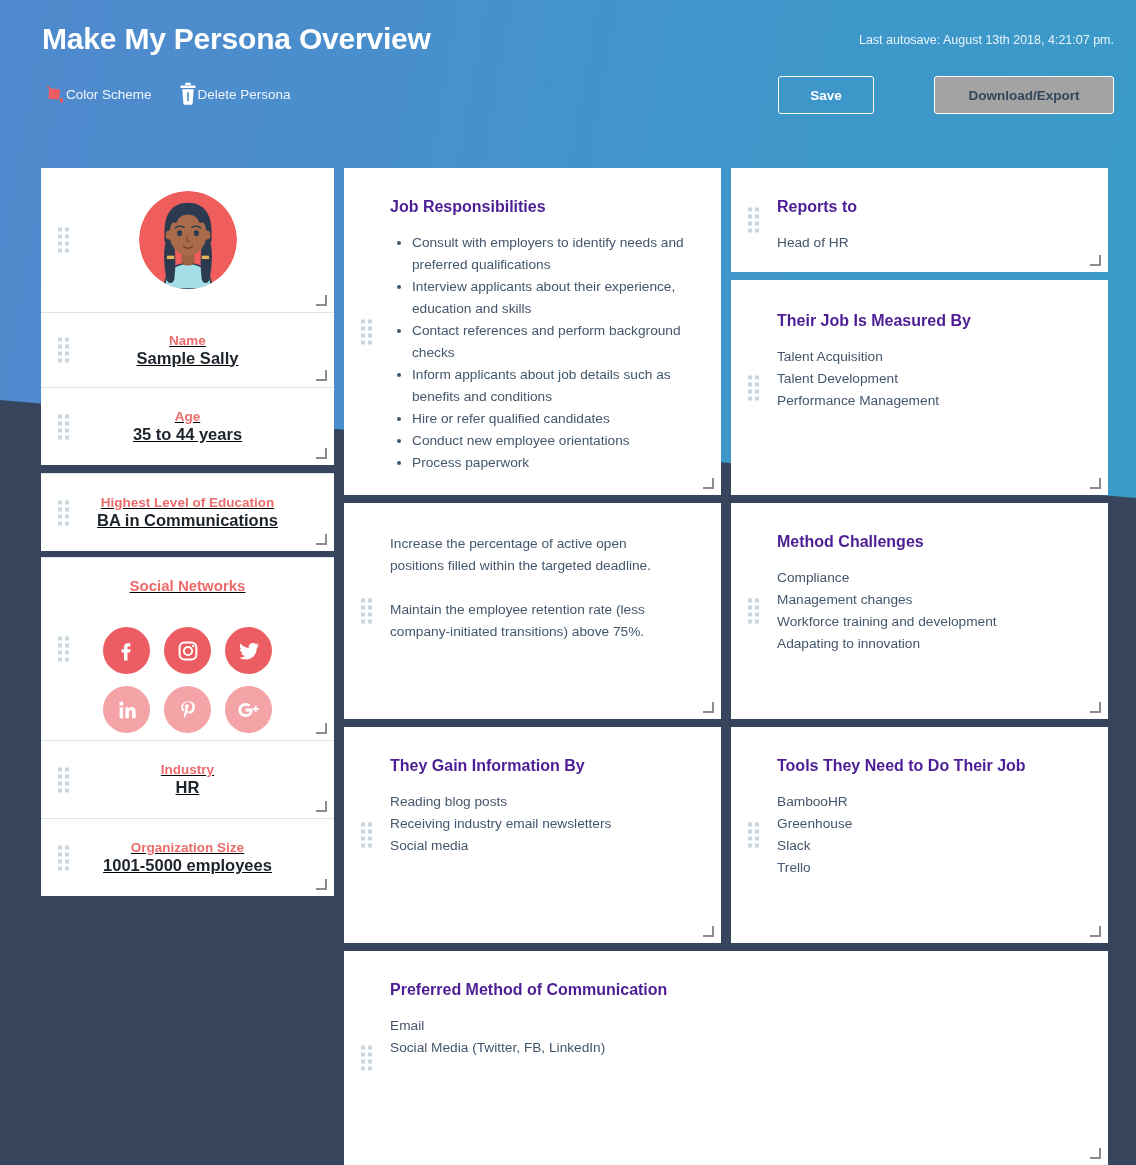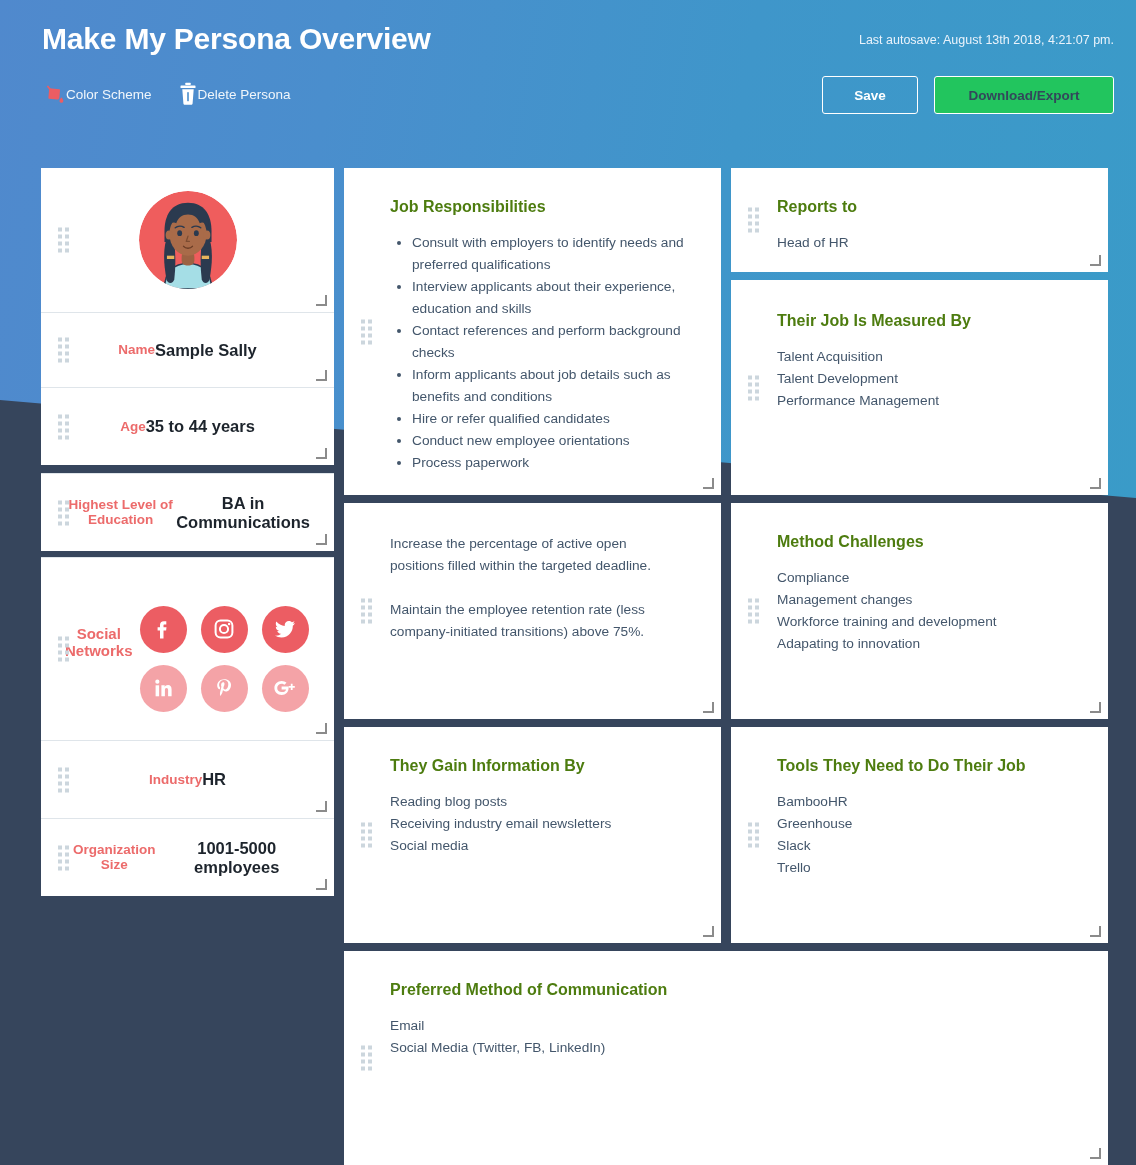--- a/index.html
+++ b/index.html
@@ -81,30 +81,31 @@
   .btn {
     height: 38px;
     border-radius: 3px;
     font-size: 13.5px;
     font-weight: bold;
     display: flex;
     align-items: center;
     justify-content: center;
     cursor: pointer;
     padding: 0 16px;
+    margin-left: 44px;
   }
   #save-button {
     min-width: 96px;
     border: 1px solid #ffffff;
     background: transparent;
     color: #ffffff;
   }
   #download-export-button {
     min-width: 180px;
-    background: #22c55e;
+    background: #a3a3a3;
     color: #33475b;
     border: 1px solid #ffffff;
   }
 
   
   #board { position: absolute; inset: 0; z-index: 6; }
 
   .card {
     position: absolute;
     background: #ffffff;
@@ -144,23 +145,24 @@
     border-right: 2px solid #8b8b8b;
     border-bottom: 2px solid #8b8b8b;
   }
 
   
   .lc-body {
     text-align: center;
     padding: 0 24px;
     height: 100%;
     display: flex;
-    flex-direction: row;
+    flex-direction: column;
     align-items: center;
     justify-content: center;
+    text-decoration: underline;
   }
   .lc-label {
     font-size: 13.5px;
     font-weight: bold;
     color: #ec6b6b;
     margin-bottom: 1px;
   }
   .lc-value {
     font-size: 16.5px;
     font-weight: bold;
@@ -203,21 +205,21 @@
   .soc svg { display: block; }
 
   
   .mc-body {
     padding: 30px 0 0 46px;
     height: 100%;
   }
   .mc-title {
     font-size: 16px;
     font-weight: bold;
-    color: #4d7c0f;
+    color: #4c1d95;
     margin-bottom: 16px;
   }
   .mc-line {
     font-size: 13.7px;
     color: #43566b;
     line-height: 22px;
   }
   .mc-para {
     font-size: 13.7px;
     color: #43566b;

